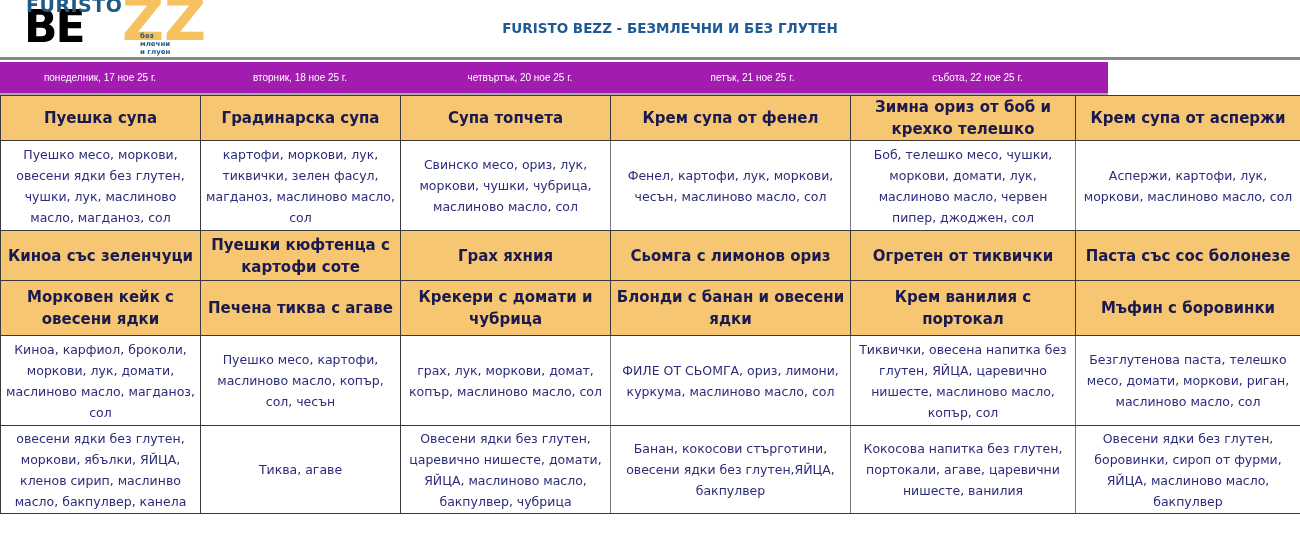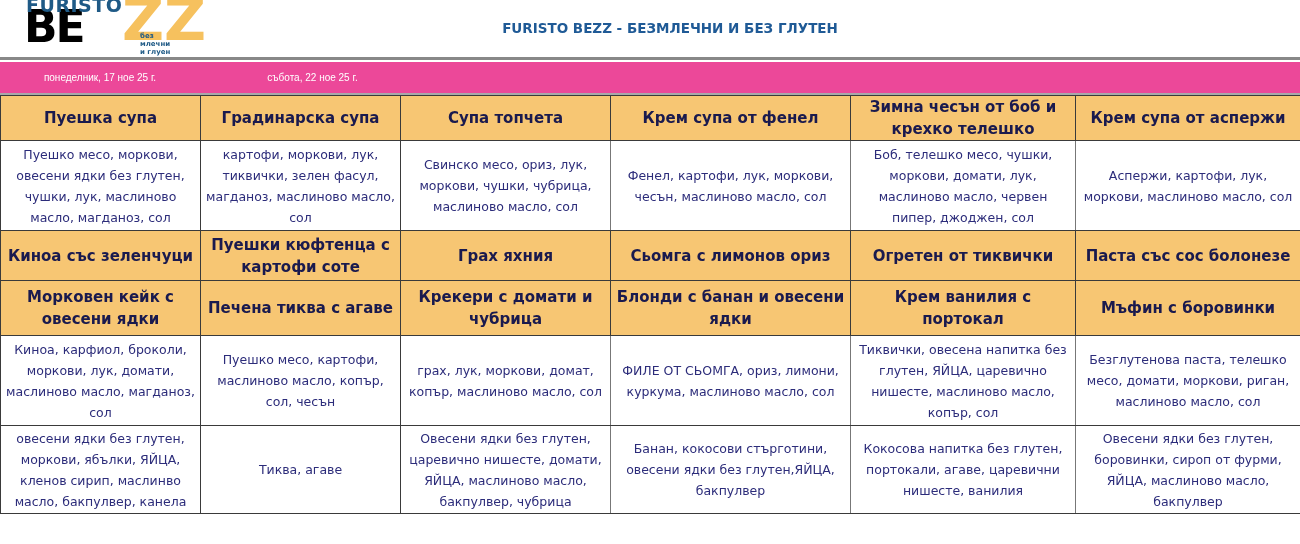--- a/index.html
+++ b/index.html
@@ -4,21 +4,21 @@
 <style>
   html, body { margin:0; padding:0; background:#ffffff; }
   body { width:1300px; height:544px; overflow:hidden; position:relative; font-family:"DejaVu Sans", "Liberation Sans", sans-serif; }
   .logo { position:absolute; left:22px; top:-6px; width:160px; height:60px; }
   .logo .furisto { position:absolute; left:4px; top:0px; font-family:"DejaVu Sans", sans-serif; font-weight:bold; font-size:19px; color:#1f5a86; letter-spacing:0.5px; }
   .logo .bez { position:absolute; left:2px; top:8px; font-family:"DejaVu Sans", sans-serif; font-weight:bold; font-size:44px; color:#000000; letter-spacing:-2px; line-height:50px; }
   .logo .bigz { position:absolute; left:100px; top:-4px; font-family:"DejaVu Sans", sans-serif; font-weight:bold; font-size:58px; color:#f6c15e; line-height:60px; }
   .logo .tag { position:absolute; left:118px; top:38px; font-size:7px; line-height:8px; color:#1f5a86; font-weight:bold; }
   .title { position:absolute; left:0; width:1300px; top:20px; text-align:center; font-family:"DejaVu Sans", sans-serif; font-weight:bold; font-size:13.5px; color:#1f5a96; padding-left:40px; box-sizing:border-box; }
   .rule { position:absolute; left:0; width:1300px; top:57px; height:3px; background:#888888; }
-  .datebar { position:absolute; left:0; width:1300px; top:62px; height:31px; background:#ec4899; border-bottom:2px solid #a9a9a9; display:flex; }
+  .datebar { position:absolute; left:0; width:1108px; top:62px; height:31px; background:#a21caf; border-bottom:2px solid #a9a9a9; display:flex; }
   .datebar .d { flex:none; color:#ffffff; font-size:10px; display:flex; align-items:center; justify-content:center; font-family:"Liberation Sans", sans-serif; }
   table { position:absolute; left:0; top:95px; width:1300px; border-collapse:collapse; table-layout:fixed; }
   td { border:1.5px solid #3a3a3a; text-align:center; vertical-align:middle; padding:0 4px; overflow:hidden; }
   td.name { background:#f7c673; color:#1a1a4e; font-weight:bold; font-size:15px; line-height:22px; font-family:"DejaVu Sans", sans-serif; }
   td.desc { background:#ffffff; color:#2c2c7a; font-size:12.5px; line-height:21px; font-family:"DejaVu Sans", sans-serif; }
   td.sep { border-left-color:#777777; border-right-color:#777777; }
 </style>
 </head>
 <body>
 
@@ -27,40 +27,43 @@
   <span class="bigz">ZZ</span>
   <span class="furisto">FURISTO</span>
   <span class="tag"><span>без млечни</span><br><span>и глуен</span></span>
 </div>
 
 <div class="title">FURISTO BEZZ - БЕЗМЛЕЧНИ И БЕЗ ГЛУТЕН</div>
 <div class="rule"></div>
 
 <div class="datebar">
   <div class="d" style="width:200px">понеделник, 17 ное 25 г.</div>
+  <div class="d" style="width:200px">вторник, 18 ное 25 г.</div>
+  <div class="d" style="width:240px">четвъртък, 20 ное 25 г.</div>
+  <div class="d" style="width:225px">петък, 21 ное 25 г.</div>
   <div class="d" style="width:225px">събота, 22 ное 25 г.</div>
 </div>
 
 <table>
   <colgroup>
     <col style="width:200px">
       <col style="width:200px">
       <col style="width:210px">
       <col style="width:240px">
       <col style="width:225px">
       <col style="width:225px">
   </colgroup>
 
   <tbody>
       <tr style="height:40px">
     <td class="name">Пуешка супа</td>
     <td class="name">Градинарска супа</td>
     <td class="name">Супа топчета</td>
     <td class="name">Крем супа от фенел</td>
-    <td class="name">Зимна чесън от боб и крехко телешко</td>
+    <td class="name">Зимна ориз от боб и крехко телешко</td>
     <td class="name">Крем супа от аспержи</td>
   </tr>
   <tr style="height:90px">
     <td class="desc">Пуешко месо, моркови, овесени ядки без глутен, чушки, лук, маслиново масло, магданоз, сол</td>
     <td class="desc">картофи, моркови, лук, тиквички, зелен фасул, магданоз,  маслиново масло, сол</td>
     <td class="desc sep">Свинско месо, ориз, лук, моркови, чушки,  чубрица, маслиново масло, сол</td>
     <td class="desc sep">Фенел, картофи, лук, моркови, чесън,  маслиново масло, сол</td>
     <td class="desc sep">Боб, телешко месо, чушки, моркови, домати, лук, маслиново масло, червен пипер, джоджен, сол</td>
     <td class="desc">Аспержи, картофи, лук, моркови,  маслиново масло, сол</td>
   </tr>

